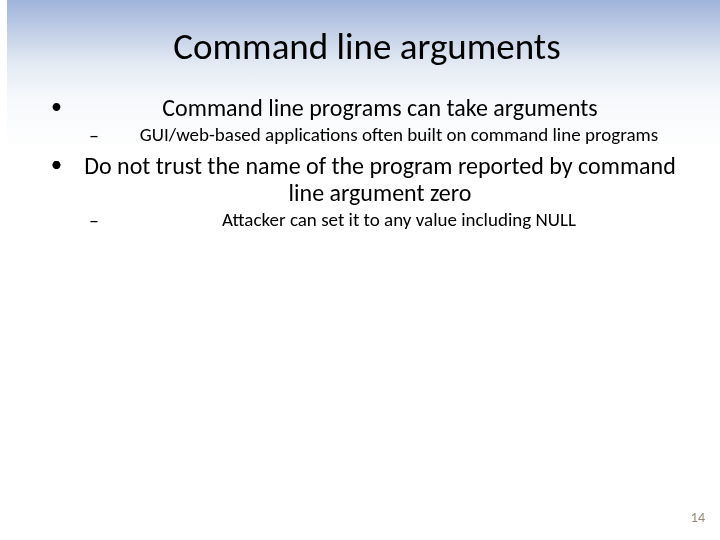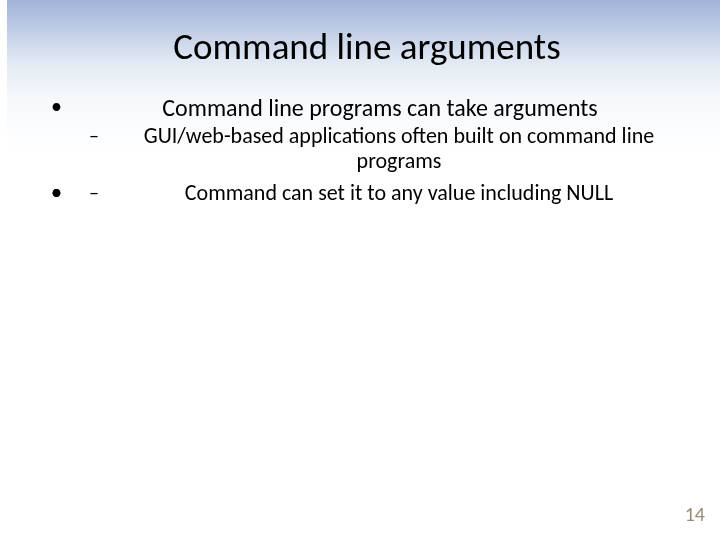--- a/index.html
+++ b/index.html
@@ -55,35 +55,35 @@
   }
   ul.level2 {
     list-style: none;
     padding: 0;
     margin: 2px 0 8px 0;
   }
   ul.level2 > li {
     position: relative;
     padding-left: 24px;
     margin: 0 0 2px 14px;
-    font-size: 22px;
+    font-size: 19px;
     line-height: 1.12;
   }
   ul.level2 > li::before {
     content: "–";
     position: absolute;
     left: 2px;
     top: 0;
     font-size: 20px;
   }
   .pagenum {
     position: absolute;
     right: 22px;
     bottom: 14px;
-    font-size: 20px;
+    font-size: 14px;
     color: #9a8b7a;
   }
 </style>
 </head>
 <body>
 
 <div class="slide">
   <div class="title">Command line arguments</div>
 
   <ul class="level1">
@@ -91,20 +91,21 @@
       <span>Command line programs can take arguments</span>
       <ul class="level2">
         <li><span>GUI/web-based applications often built on command line programs</span></li>
       </ul>
     </li>
     <li>
       <ul class="level2">
       </ul>
     </li>
     <li>
+      <span>Do not trust the name of the program reported by command line argument zero</span>
       <ul class="level2">
-        <li><span>Command can set it to any value including NULL</span></li>
+        <li><span>Attacker can set it to any value including NULL</span></li>
       </ul>
     </li>
   </ul>
 
   <div class="pagenum">14</div>
 </div>
 
 </body></html>

